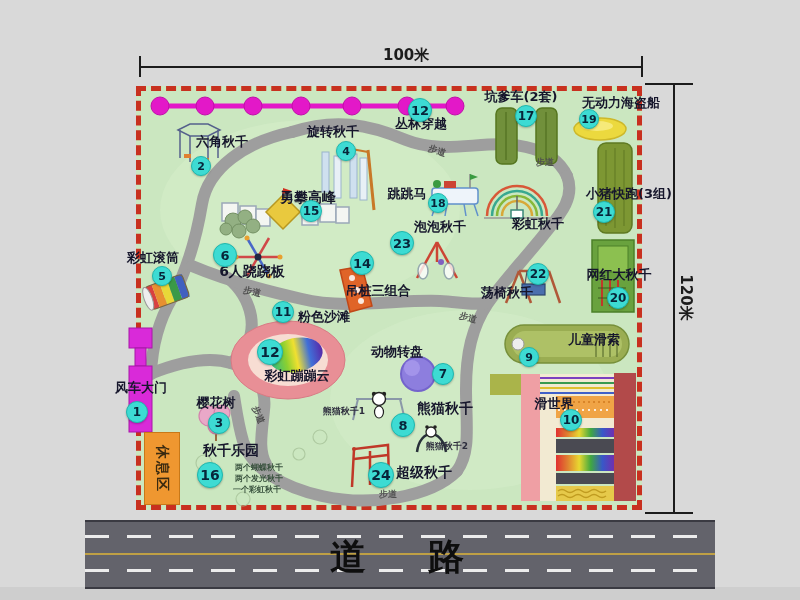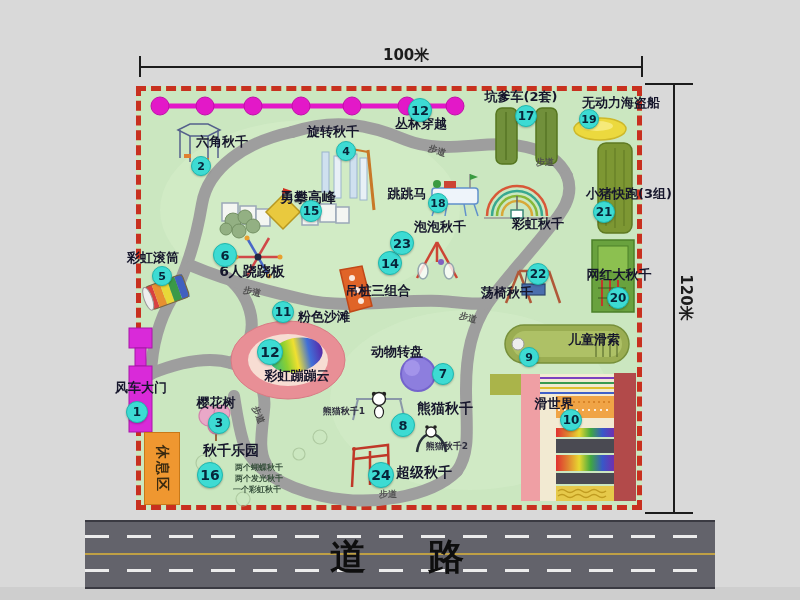--- a/index.html
+++ b/index.html
@@ -371,21 +371,21 @@
       <div class="bubble" style="left: 336px; top: 141px; height: 18px; width: 18px; font-size: 11px;">4</div>
       <div class="bubble" style="left: 152px; top: 266px; height: 18px; width: 18px; font-size: 11px;">5</div>
       <div class="bubble" style="left: 213px; top: 243px; height: 22px; width: 22px; font-size: 13px;">6</div>
       <div class="bubble" style="left: 432px; top: 363px; height: 20px; width: 20px; font-size: 12px;">7</div>
       <div class="bubble" style="left: 391px; top: 413px; height: 22px; width: 22px; font-size: 13px;">8</div>
       <div class="bubble" style="left: 519px; top: 347px; height: 18px; width: 18px; font-size: 11px;">9</div>
       <div class="bubble" style="left: 560px; top: 409px; height: 20px; width: 20px; font-size: 12px;">10</div>
       <div class="bubble" style="left: 272px; top: 301px; height: 20px; width: 20px; font-size: 12px;">11</div>
       <div class="bubble" style="left: 257px; top: 339px; height: 24px; width: 24px; font-size: 14px;">12</div>
       <div class="bubble" style="left: 408px; top: 98px; height: 22px; width: 22px; font-size: 13px;">12</div>
-      <div class="bubble" style="left: 350px; top: 251px; height: 22px; width: 22px; font-size: 13px; margin-left: 28px;">14</div>
+      <div class="bubble" style="left: 350px; top: 251px; height: 22px; width: 22px; font-size: 13px;">14</div>
       <div class="bubble" style="left: 300px; top: 200px; height: 20px; width: 20px; font-size: 12px;">15</div>
       <div class="bubble" style="left: 197px; top: 462px; height: 24px; width: 24px; font-size: 14px;">16</div>
       <div class="bubble" style="left: 515px; top: 105px; height: 20px; width: 20px; font-size: 12px;">17</div>
       <div class="bubble" style="left: 428px; top: 193px; height: 18px; width: 18px; font-size: 11px;">18</div>
       <div class="bubble" style="left: 579px; top: 109px; height: 18px; width: 18px; font-size: 11px;">19</div>
       <div class="bubble" style="left: 607px; top: 287px; height: 20px; width: 20px; font-size: 12px; border-radius: 11px;">20</div>
       <div class="bubble" style="left: 593px; top: 201px; height: 20px; width: 20px; font-size: 12px;">21</div>
       <div class="bubble" style="left: 527px; top: 263px; height: 20px; width: 20px; font-size: 12px;">22</div>
       <div class="bubble" style="left: 390px; top: 231px; height: 22px; width: 22px; font-size: 13px;">23</div>
       <div class="bubble" style="left: 368px; top: 462px; height: 24px; width: 24px; font-size: 14px;">24</div>

